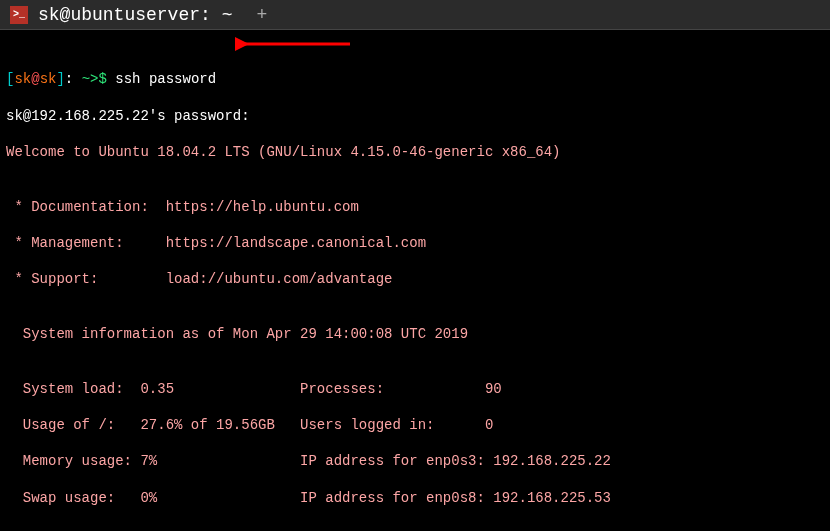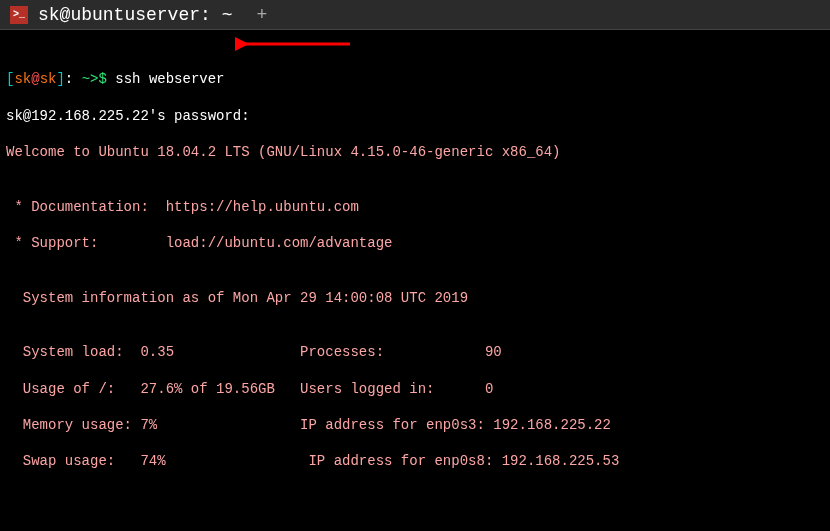--- a/index.html
+++ b/index.html
@@ -80,33 +80,34 @@
 
 <div class="terminal">
 <svg class="arrow-svg" width="120" height="18">
   <defs>
     <marker id="ah" markerWidth="8" markerHeight="8" refX="2" refY="4" orient="auto">
       <polygon points="8,0 0,4 8,8" fill="#ff0000"></polygon>
     </marker>
   </defs>
   <line x1="115" y1="9" x2="8" y2="9" stroke="#ff0000" stroke-width="3" marker-end="url(#ah)"></line>
 </svg>
-<div><span class="bracket">[</span><span class="user">sk</span><span class="at">@</span><span class="user">sk</span><span class="bracket">]</span><span class="white">:</span><span class="tilde"> ~</span><span class="dollar">&gt;$ </span><span class="white">ssh webserver</span></div>
+<div><span class="bracket">[</span><span class="user">sk</span><span class="at">@</span><span class="user">sk</span><span class="bracket">]</span><span class="white">:</span><span class="tilde"> ~</span><span class="dollar">&gt;$ </span><span class="white">ssh password</span></div>
 <div class="white">sk@192.168.225.22's password:</div>
 <div class="green">Welcome to Ubuntu 18.04.2 LTS (GNU/Linux 4.15.0-46-generic x86_64)</div>
 <div class="green"></div>
 <div class="green"> * Documentation:  https://help.ubuntu.com</div>
+<div class="green"> * Management:     https://landscape.canonical.com</div>
 <div class="green"> * Support:        load://ubuntu.com/advantage</div>
 <div class="green"></div>
 <div class="green">  System information as of Mon Apr 29 14:00:08 UTC 2019</div>
 <div class="green"></div>
 <div class="green">  System load:  0.35               Processes:            90</div>
 <div class="green">  Usage of /:   27.6% of 19.56GB   Users logged in:      0</div>
 <div class="green">  Memory usage: 7%                 IP address for enp0s3: 192.168.225.22</div>
-<div class="green">  Swap usage:   74%                 IP address for enp0s8: 192.168.225.53</div>
+<div class="green">  Swap usage:   0%                 IP address for enp0s8: 192.168.225.53</div>
 <div class="green"></div>
 
 
 <div class="green"></div>
 
 <div class="green"></div>
 
 
 <div class="green"></div>
 <div class="green"></div>

